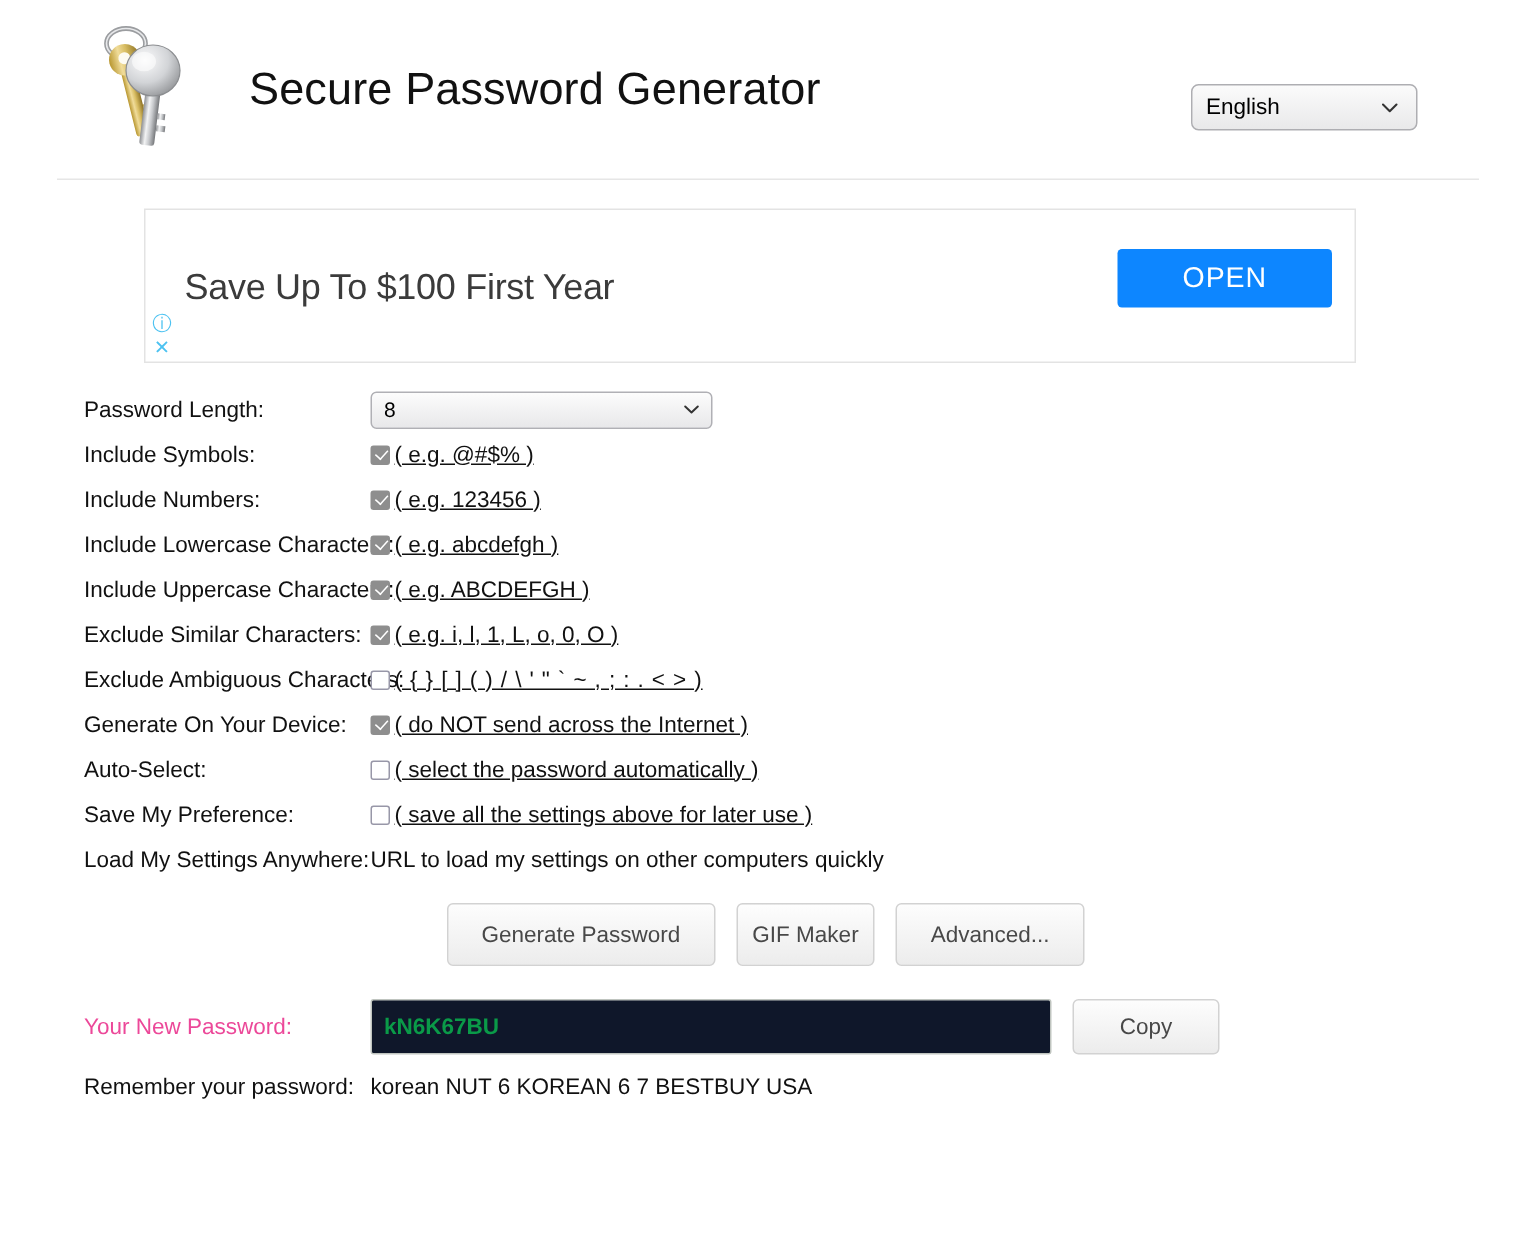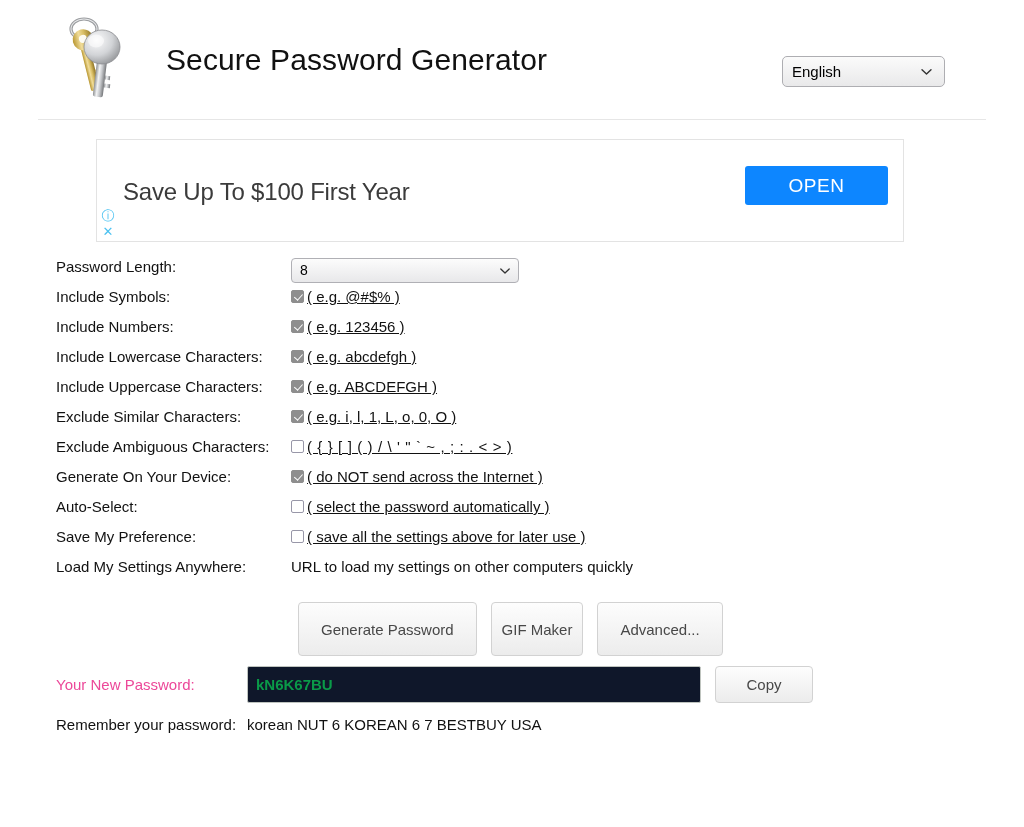--- a/index.html
+++ b/index.html
@@ -49,21 +49,21 @@
   }
   .lang-select {
     -webkit-appearance: none;
     appearance: none;
     font-family: "Liberation Sans", sans-serif;
     font-size: 15px;
     color: #000;
     background: linear-gradient(#fbfbfb, #e9e9ea);
     border: 1px solid #aeaeb2;
     border-radius: 5px;
-    padding: 5px 42px 5px 9px;
+    padding: 5px 30px 5px 9px;
     width: 110px;
     box-sizing: content-box;
     line-height: 19px;
     outline: none;
   }
   .lang-chevron {
     position: absolute;
     right: 13px;
     top: 50%;
     transform: translateY(-50%);
@@ -135,24 +135,23 @@
 
   
   .form {
     position: absolute;
     left: 0;
     top: 258px;
     width: 100%;
   }
   .row {
     display: flex;
-    align-items: flex-start;
+    align-items: center;
     height: 30px;
     font-size: 15px;
-    gap: 44px;
   }
   .row .label {
     width: 247px;
     padding-left: 56px;
     box-sizing: border-box;
     color: #111;
     white-space: nowrap;
   }
   .row .control {
     display: flex;
@@ -245,21 +244,21 @@
     display: flex;
     gap: 14px;
   }
   .btn {
     font-family: "Liberation Sans", sans-serif;
     font-size: 15px;
     color: #484848;
     background: linear-gradient(#fdfdfd, #ececec);
     border: 1px solid #d2d2d2;
     border-radius: 4px;
-    height: 54px;
+    height: 42px;
     padding: 0 22px;
     cursor: pointer;
   }
   .btn-gif { padding: 0 10px; }
 
   
   .out-row {
     position: absolute;
     left: 0;
     top: 666px;

